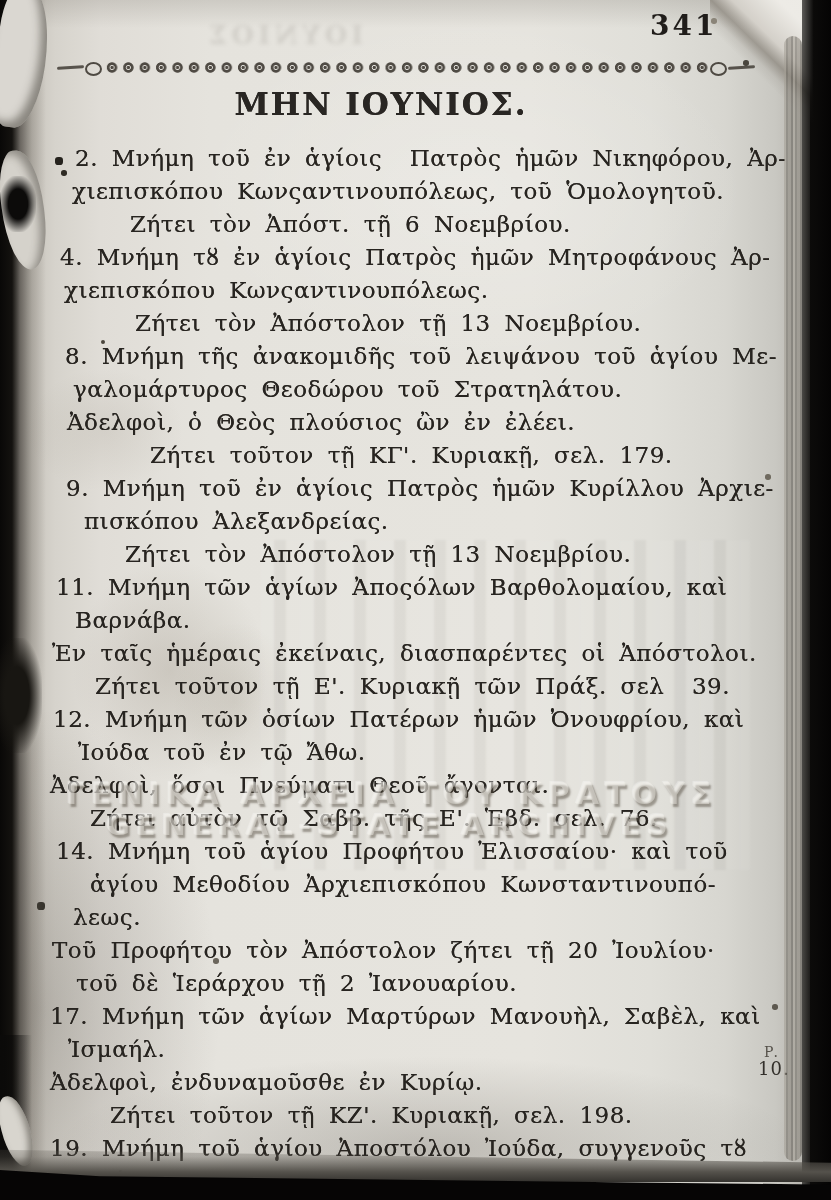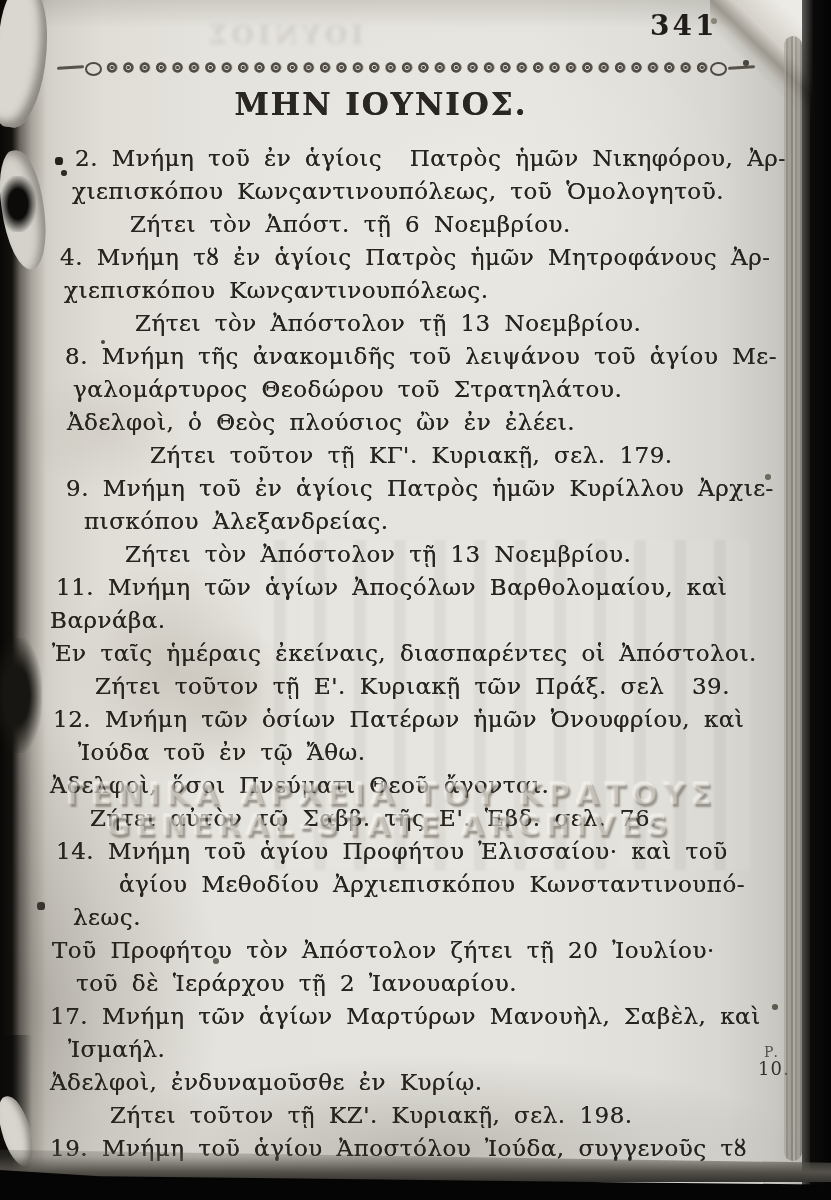--- a/index.html
+++ b/index.html
@@ -111,29 +111,29 @@
         <div class="bline" style="margin-left: 14px;">χιεπισκόπου Κωνςαντινουπόλεως.</div>
         <div class="bline" style="margin-left: 85px;">Ζήτει τὸν Ἀπόστολον τῇ 13 Νοεμβρίου.</div>
         <div class="bline" style="margin-left: 15px;">8. Μνήμη τῆς ἀνακομιδῆς τοῦ λειψάνου τοῦ ἁγίου Με-</div>
         <div class="bline" style="margin-left: 23px;">γαλομάρτυρος Θεοδώρου τοῦ Στρατηλάτου.</div>
         <div class="bline" style="margin-left: 17px;">Ἀδελφοὶ, ὁ Θεὸς πλούσιος ὢν ἐν ἐλέει.</div>
         <div class="bline" style="margin-left: 100px;">Ζήτει τοῦτον τῇ ΚΓ'. Κυριακῇ, σελ. 179.</div>
         <div class="bline" style="margin-left: 16px;">9. Μνήμη τοῦ ἐν ἁγίοις Πατρὸς ἡμῶν Κυρίλλου Ἀρχιε-</div>
         <div class="bline" style="margin-left: 34px;">πισκόπου Ἀλεξανδρείας.</div>
         <div class="bline" style="margin-left: 75px;">Ζήτει τὸν Ἀπόστολον τῇ 13 Νοεμβρίου.</div>
         <div class="bline" style="margin-left: 6px;">11. Μνήμη τῶν ἁγίων Ἀποςόλων Βαρθολομαίου, καὶ</div>
-        <div class="bline" style="">Βαρνάβα.</div>
+        <div class="bline" style="margin-left: 25px;">Βαρνάβα.</div>
         <div class="bline" style="margin-left: 2px;">Ἐν ταῖς ἡμέραις ἐκείναις, διασπαρέντες οἱ Ἀπόστολοι.</div>
         <div class="bline" style="margin-left: 45px;">Ζήτει τοῦτον τῇ Ε'. Κυριακῇ τῶν Πράξ. σελ  39.</div>
         <div class="bline" style="margin-left: 3px;">12. Μνήμη τῶν ὁσίων Πατέρων ἡμῶν Ὀνουφρίου, καὶ</div>
         <div class="bline" style="margin-left: 28px;">Ἰούδα τοῦ ἐν τῷ Ἄθω.</div>
         <div class="bline" style="margin-left: 0px;">Ἀδελφοὶ, ὅσοι Πνεύματι Θεοῦ ἄγονται.</div>
         <div class="bline" style="margin-left: 40px;">Ζήτει αὐτὸν τῷ Σαββ. τῆς Ε'. Ἑβδ. σελ. 76.</div>
         <div class="bline" style="margin-left: 6px;">14. Μνήμη τοῦ ἁγίου Προφήτου Ἐλισσαίου· καὶ τοῦ</div>
-        <div class="bline" style="margin-left: 40px; text-align: center;">ἁγίου Μεθοδίου Ἀρχιεπισκόπου Κωνσταντινουπό-</div>
+        <div class="bline" style="margin-left: 40px;">ἁγίου Μεθοδίου Ἀρχιεπισκόπου Κωνσταντινουπό-</div>
         <div class="bline" style="margin-left: 23px;">λεως.</div>
         <div class="bline" style="margin-left: 2px;">Τοῦ Προφήτου τὸν Ἀπόστολον ζήτει τῇ 20 Ἰουλίου·</div>
         <div class="bline" style="margin-left: 26px;">τοῦ δὲ Ἱεράρχου τῇ 2 Ἰανουαρίου.</div>
         <div class="bline" style="margin-left: 0px;">17. Μνήμη τῶν ἁγίων Μαρτύρων Μανουὴλ, Σαβὲλ, καὶ</div>
         <div class="bline" style="margin-left: 18px;">Ἰσμαήλ.</div>
         <div class="bline" style="margin-left: 0px;">Ἀδελφοὶ, ἐνδυναμοῦσθε ἐν Κυρίῳ.</div>
         <div class="bline" style="margin-left: 60px;">Ζήτει τοῦτον τῇ ΚΖ'. Κυριακῇ, σελ. 198.</div>
         <div class="bline" style="margin-left: 0px;">19. Μνήμη τοῦ ἁγίου Ἀποστόλου Ἰούδα, συγγενοῦς τȣ</div>
         <div class="bline" style="margin-left: 18px;">Κυρίου.</div>
       </div>

